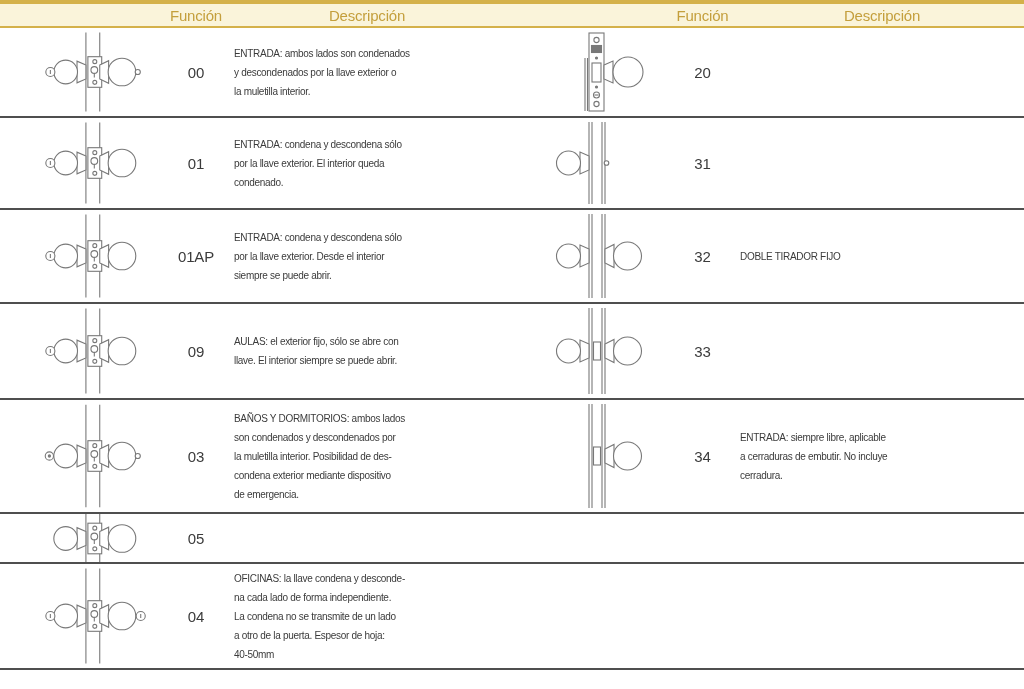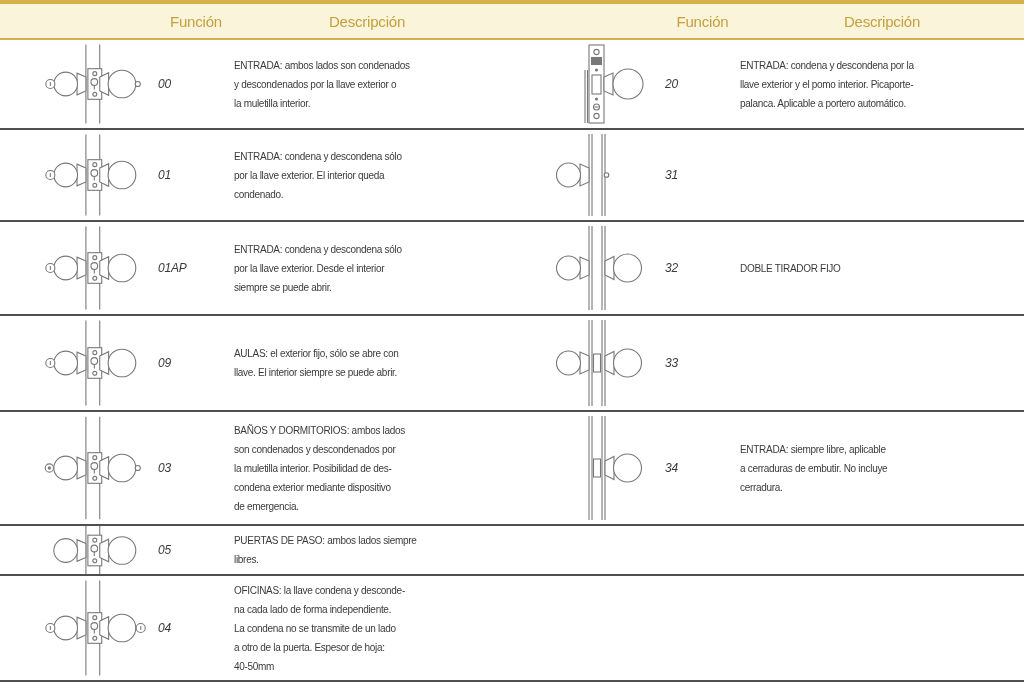--- a/index.html
+++ b/index.html
@@ -9,33 +9,33 @@
   html,body{margin:0;padding:0;background:#fff;}
   .page{
     width:1024px;height:689px;background:#fff;overflow:hidden;
     font-family:"Liberation Sans",sans-serif;color:var(--text);
   }
   .grid-cols{
     display:grid;
     grid-template-columns:158px 76px 266px 165px 75px auto;
   }
   .hdr{
-    height:40px;box-sizing:border-box;background:var(--header-bg);
+    height:28px;box-sizing:border-box;background:var(--header-bg);
     border-top:4px solid var(--gold);border-bottom:2px solid var(--gold);
     align-items:center;
   }
   .hdr .hlabel{
     text-align:center;color:var(--gold-text);font-size:15px;letter-spacing:-0.2px;
   }
   .band{
     box-sizing:border-box;border-bottom:2px solid var(--sep);
     align-items:center;
   }
   .cell-diag{height:100%;display:flex;align-items:center;justify-content:center;overflow:hidden;}
-  .cell-code{font-size:12px;letter-spacing:-0.2px;font-style:italic;}
+  .cell-code{text-align:center;font-size:15px;letter-spacing:-0.2px;}
   .cell-desc{
     font-size:10px;line-height:19px;letter-spacing:-0.3px;
     white-space:pre;padding-right:8px;
   }
 </style>
 </head>
 <body>
 
 <div class="page">
   <div class="hdr grid-cols">
@@ -81,23 +81,20 @@
             <rect x="89" y="32" width="9" height="19" fill="#fff" stroke="#787878" stroke-width="1.1"></rect>
             <circle cx="93.5" cy="56" r="1" fill="#787878" stroke="#787878" stroke-width="1.1"></circle>
             <circle cx="93.5" cy="64" r="3" fill="#fff" stroke="#787878" stroke-width="1.1"></circle>
             <line x1="91.5" y1="64" x2="95.5" y2="64" stroke="#787878" stroke-width="1.1"></line>
             <circle cx="93.5" cy="73" r="2.6" fill="#fff" stroke="#787878" stroke-width="1.1"></circle>
             <polygon points="101,34 110,30 110,52 101,48" fill="#fff" stroke="#787878" stroke-width="1.1"></polygon>
             <circle cx="125" cy="41" r="15" fill="#fff" stroke="#787878" stroke-width="1.1"></circle>
           </svg>
         </div>
         <div class="cell-code">20</div>
-        <div class="cell-desc">ENTRADA: condena y descondena por la
-llave exterior y el pomo interior. Picaporte-
-palanca. Aplicable a portero automático.</div>
       </div>
       <div class="band grid-cols" style="height: 92px;">
         <div class="cell-diag">
           <svg width="160" height="84" viewBox="0 0 160 84">
             <line x1="87" y1="1" x2="87" y2="83" stroke="#787878" stroke-width="1.1"></line>
             <line x1="101" y1="1" x2="101" y2="83" stroke="#787878" stroke-width="1.1"></line>
             <rect x="89" y="26.5" width="14" height="31" fill="#fff" stroke="#787878" stroke-width="1.1"></rect>
             <circle cx="96" cy="31.5" r="2" fill="#fff" stroke="#787878" stroke-width="1.1"></circle>
             <circle cx="96" cy="52.5" r="2" fill="#fff" stroke="#787878" stroke-width="1.1"></circle>
             <circle cx="95.5" cy="40" r="3.4" fill="#fff" stroke="#787878" stroke-width="1.1"></circle>
@@ -251,22 +248,20 @@
             <circle cx="96" cy="41" r="2" fill="#fff" stroke="#787878" stroke-width="1.1"></circle>
             <circle cx="95.5" cy="28.5" r="3.4" fill="#fff" stroke="#787878" stroke-width="1.1"></circle>
             <line x1="95.5" y1="31.5" x2="95.5" y2="36" stroke="#787878" stroke-width="1.1"></line>
             <polygon points="87,23.5 78,19.5 78,41.5 87,37.5" fill="#fff" stroke="#787878" stroke-width="1.1"></polygon>
             <circle cx="66.5" cy="30.5" r="12" fill="#fff" stroke="#787878" stroke-width="1.1"></circle>
             <polygon points="101,23.5 110,19 110,42 101,37.5" fill="#fff" stroke="#787878" stroke-width="1.1"></polygon>
             <circle cx="123.5" cy="30.5" r="14" fill="#fff" stroke="#787878" stroke-width="1.1"></circle>
           </svg>
         </div>
         <div class="cell-code">05</div>
-        <div class="cell-desc">PUERTAS DE PASO: ambos lados siempre
-libres.</div>
         <div class="cell-diag"></div>
         <div class="cell-code"></div>
         <div class="cell-desc"></div>
       </div>
       <div class="band grid-cols" style="height: 106px;">
         <div class="cell-diag">
           <svg width="160" height="98" viewBox="0 0 160 98">
             <line x1="87" y1="1" x2="87" y2="97" stroke="#787878" stroke-width="1.1"></line>
             <line x1="101" y1="1" x2="101" y2="97" stroke="#787878" stroke-width="1.1"></line>
             <rect x="89" y="33.5" width="14" height="31" fill="#fff" stroke="#787878" stroke-width="1.1"></rect>

